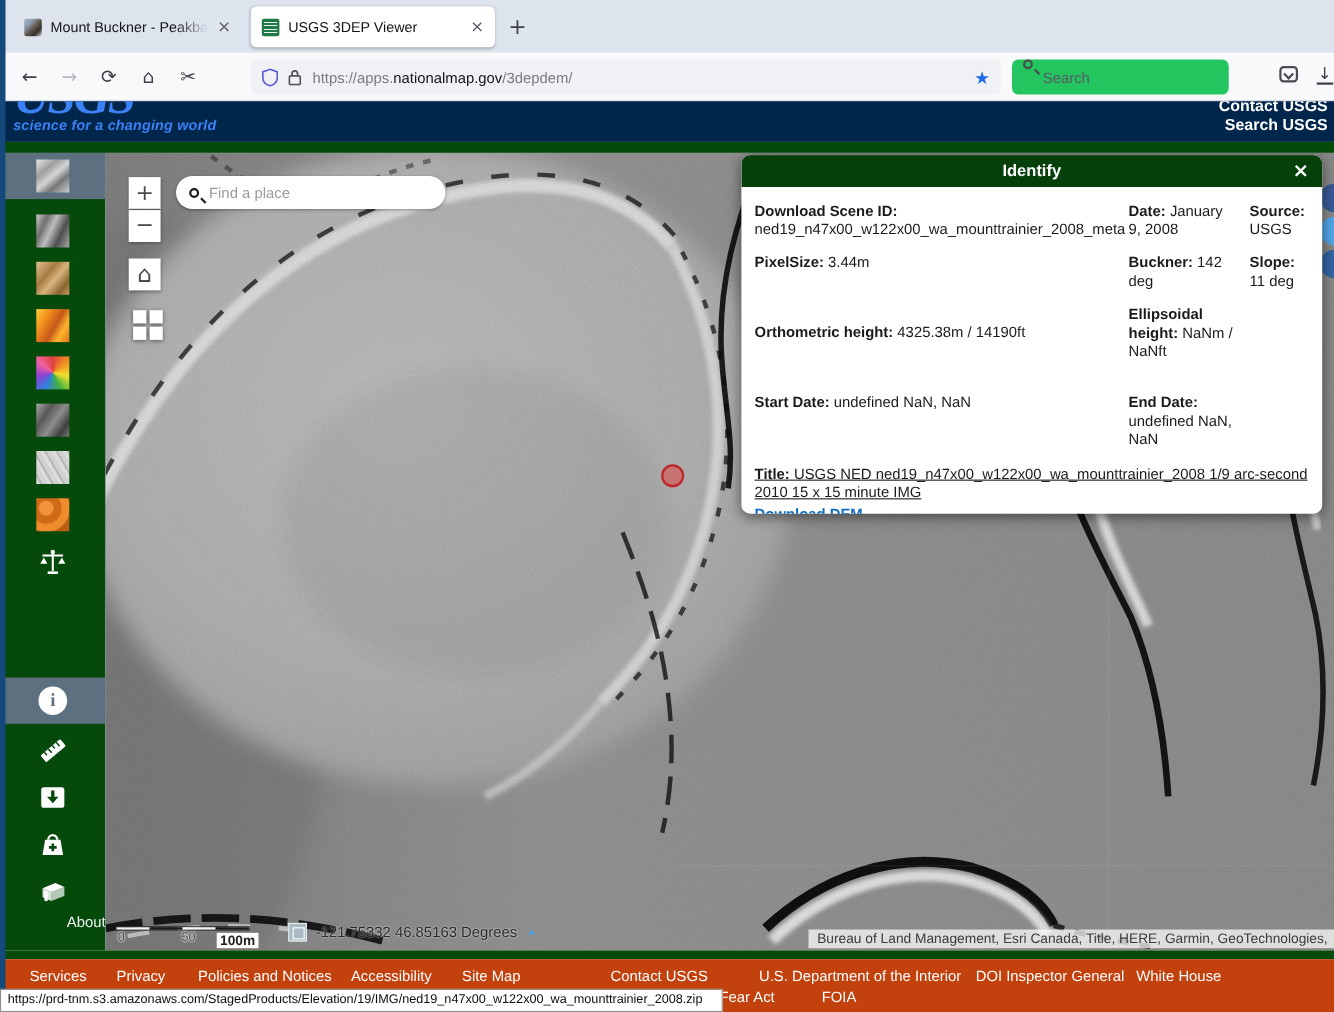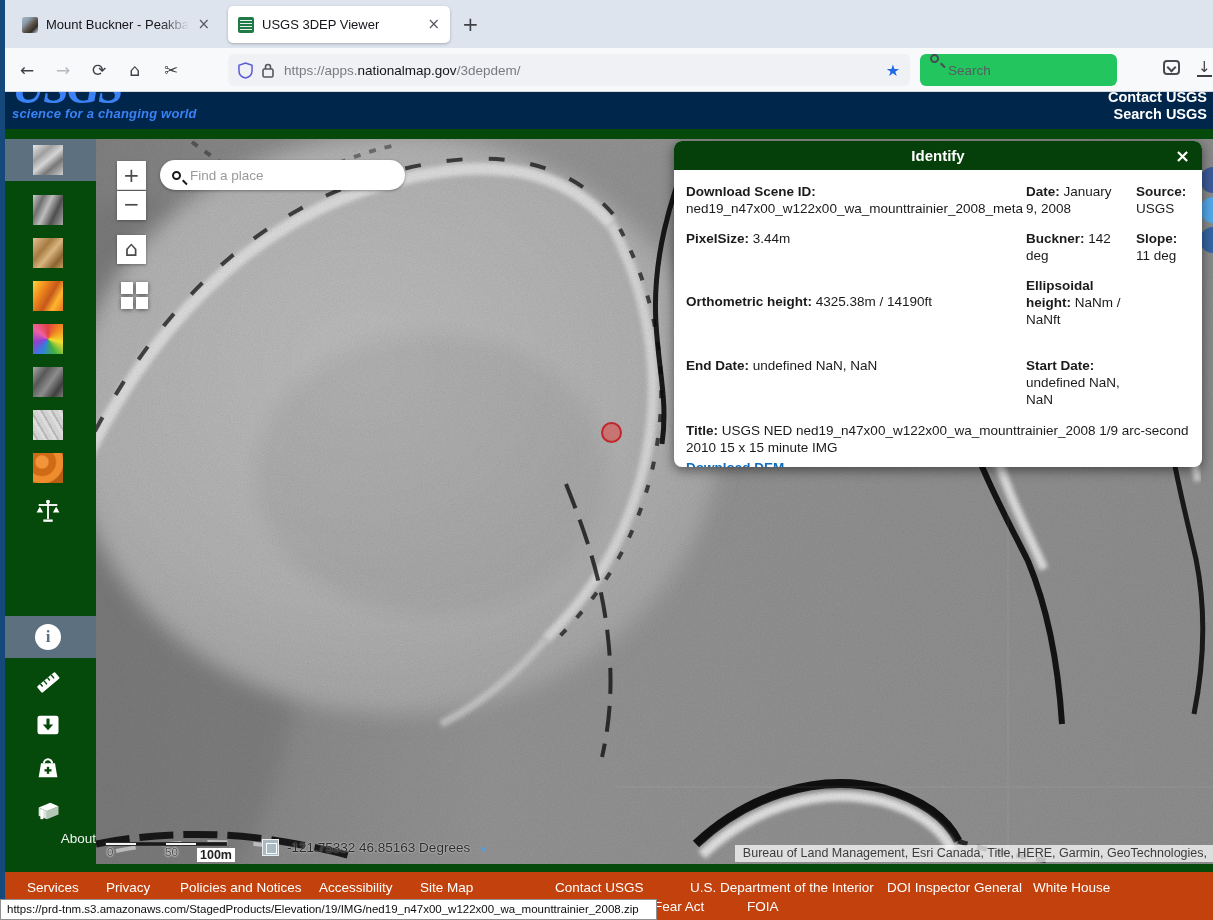--- a/index.html
+++ b/index.html
@@ -114,21 +114,21 @@
 
   
   .identify { position:absolute; left:578px; top:2px; width:528px; height:326px; background:#fff; border-radius:8px;
       box-shadow:0 3px 12px rgba(0,0,0,.5); overflow:hidden; }
   .ip-header { height:29px; background:#05400a; color:#fff; text-align:center; font-weight:bold; font-size:15px; line-height:29px; position:relative; }
   .ip-close { position:absolute; right:12px; top:0; font-size:18px; line-height:29px; color:#fff; font-family:"DejaVu Sans",sans-serif; }
   .ip-body { padding:13px 12px 8px; font-size:13.5px; color:#1b1b1b; line-height:17px; }
   .ip-grid { display:grid; grid-template-columns:330px 100px 1fr; column-gap:10px; }
   .ip-grid > div { margin-bottom:13px; }
   .pad-top { padding-top:16px; }
-  .ip-title-block { margin-top:1px; }
+  .ip-title-block { margin-top:1px;text-decoration:underline; }
   .ip-link { color:#0f6cbd; font-weight:bold; text-decoration:underline; display:inline-block; margin-top:3px; }
 
   
   .footer { position:absolute; left:0; top:780px; width:1213px; height:48px; background:#c2410c; color:#fff; font-size:13.5px; }
   .footer span { position:absolute; white-space:nowrap; }
   .f-r1 { top:8px; }
   .f-r2 { top:27px; }
 </style>
 </head>
 <body>
@@ -382,22 +382,22 @@
               <div><b>Source:</b> <span>USGS</span></div>
 
               <div><b>PixelSize:</b> <span>3.44m</span></div>
               <div><b>Buckner:</b> <span>142 deg</span></div>
               <div><b>Slope:</b> <span>11 deg</span></div>
 
               <div class="pad-top"><b>Orthometric height:</b> <span>4325.38m / 14190ft</span></div>
               <div><b>Ellipsoidal height:</b> <span>NaNm / NaNft</span></div>
               <div></div>
 
+              <div class="pad-top"><b>Start Date:</b> <span>undefined NaN, NaN</span></div>
               <div class="pad-top"><b>End Date:</b> <span>undefined NaN, NaN</span></div>
-              <div class="pad-top"><b>Start Date:</b> <span>undefined NaN, NaN</span></div>
               <div></div>
             </div>
             <div class="ip-title-block"><b>Title:</b> <span>USGS NED ned19_n47x00_w122x00_wa_mounttrainier_2008 1/9 arc-second 2010 15 x 15 minute IMG</span></div>
             <a href="#" class="ip-link">Download DEM</a>
             
             
             
           </div>
         </div>
       </div>

